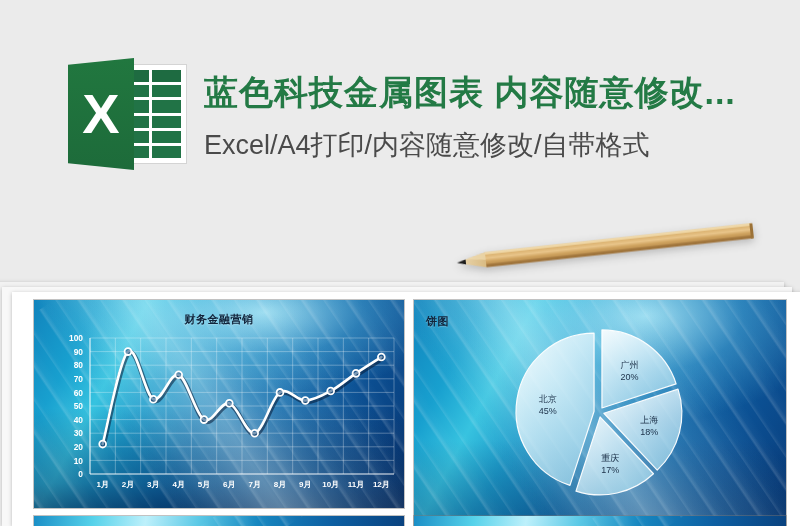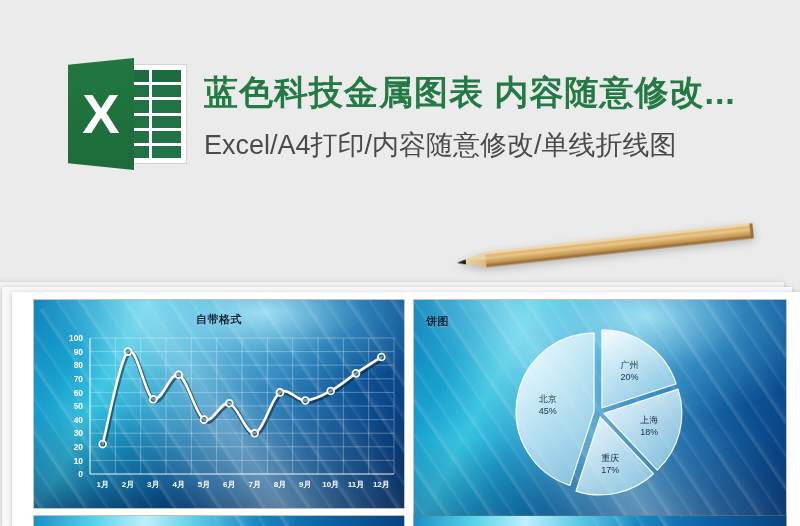--- a/index.html
+++ b/index.html
@@ -219,21 +219,21 @@
           <div class="xi-cell"></div>
         <div class="xi-cell"></div>
           <div class="xi-cell"></div>
       </div>
     </div>
     <div class="xi-left"></div>
     <div class="xi-x">X</div>
   </div>
 
   <div class="banner-title">蓝色科技金属图表 内容随意修改...</div>
-  <div class="banner-sub">Excel/A4打印/内容随意修改/单线折线图</div>
+  <div class="banner-sub">Excel/A4打印/内容随意修改/自带格式</div>
 </div>
 
 <svg class="pencil" viewBox="0 0 300 24">
   <defs>
     <linearGradient id="woodg" x1="0" y1="0" x2="0" y2="1">
       <stop offset="0%" stop-color="#e9c88a"></stop>
       <stop offset="18%" stop-color="#dcb473"></stop>
       <stop offset="40%" stop-color="#e8c489"></stop>
       <stop offset="62%" stop-color="#cfa35f"></stop>
       <stop offset="82%" stop-color="#bd9050"></stop>
@@ -258,21 +258,21 @@
 </svg>
 
 <div class="sheet sheet-back2"></div>
 <div class="sheet sheet-back1"></div>
 <div class="sheet sheet-front"></div>
 
 <div class="panel panel-line">
   <div class="panel-bg"></div>
   <div class="streaks"></div>
   <div class="streaks2"></div>
-  <div class="panel-title title-line">自带格式</div>
+  <div class="panel-title title-line">财务金融营销</div>
   <svg class="chart-svg" id="line-svg" width="370" height="208">
       <g>
         <line x1="56" y1="174" x2="360" y2="174" stroke="rgba(255,255,255,0.38)" stroke-width="0.8"></line>
         <line x1="56" y1="160.4" x2="360" y2="160.4" stroke="rgba(255,255,255,0.38)" stroke-width="0.8"></line>
         <line x1="56" y1="146.8" x2="360" y2="146.8" stroke="rgba(255,255,255,0.38)" stroke-width="0.8"></line>
         <line x1="56" y1="133.2" x2="360" y2="133.2" stroke="rgba(255,255,255,0.38)" stroke-width="0.8"></line>
         <line x1="56" y1="119.6" x2="360" y2="119.6" stroke="rgba(255,255,255,0.38)" stroke-width="0.8"></line>
         <line x1="56" y1="106" x2="360" y2="106" stroke="rgba(255,255,255,0.38)" stroke-width="0.8"></line>
         <line x1="56" y1="92.4" x2="360" y2="92.4" stroke="rgba(255,255,255,0.38)" stroke-width="0.8"></line>
         <line x1="56" y1="78.80000000000001" x2="360" y2="78.80000000000001" stroke="rgba(255,255,255,0.38)" stroke-width="0.8"></line>

